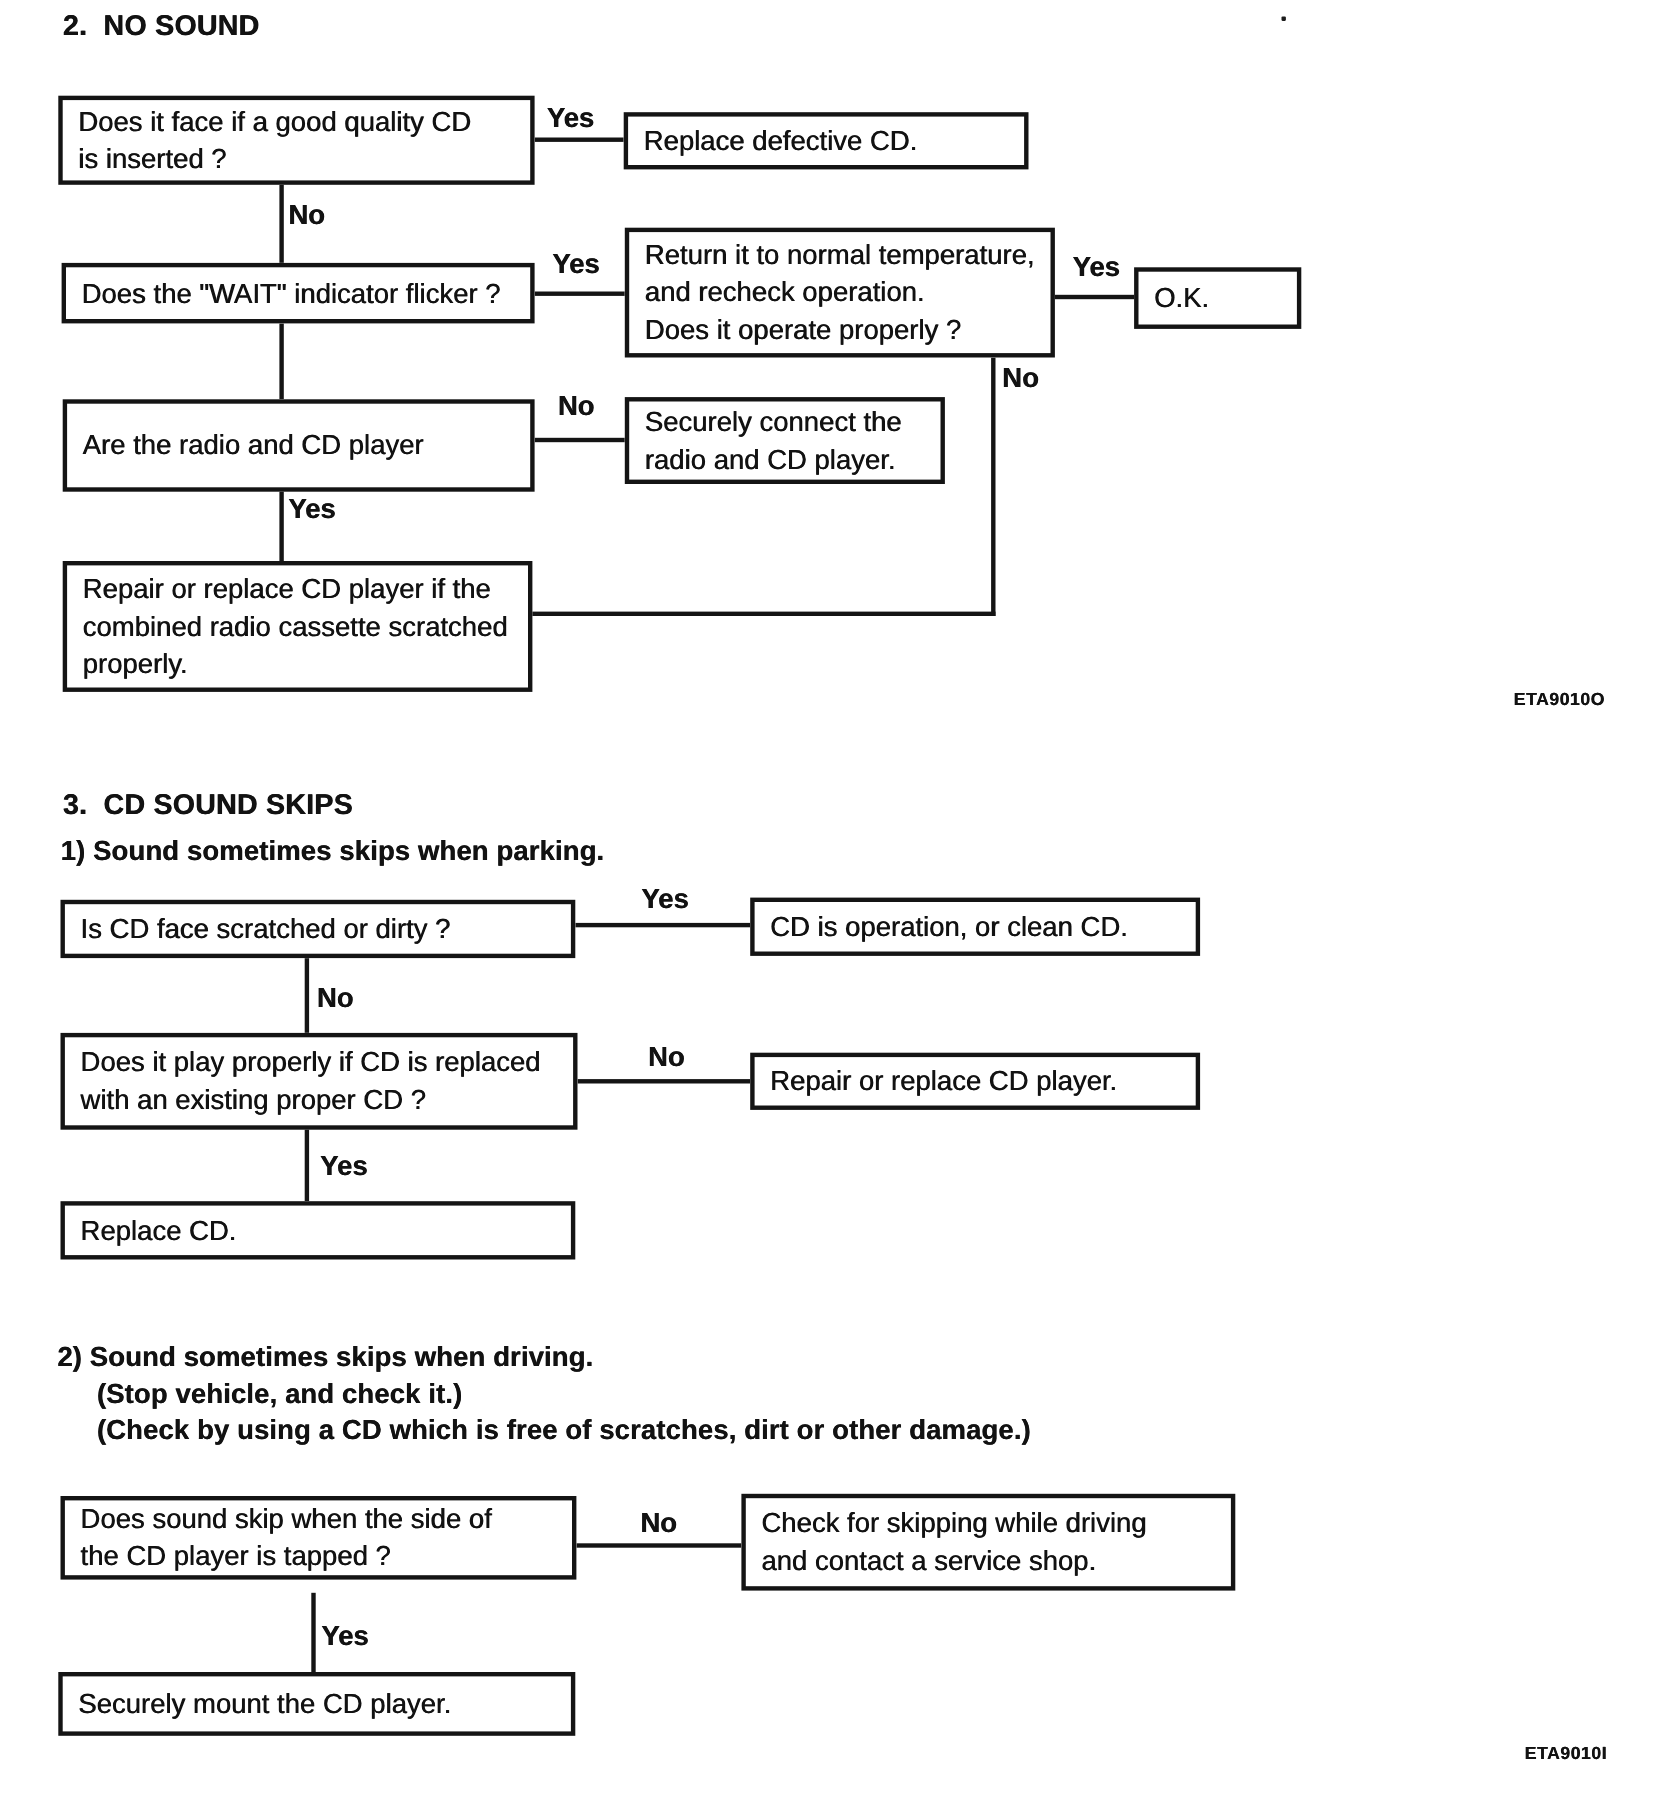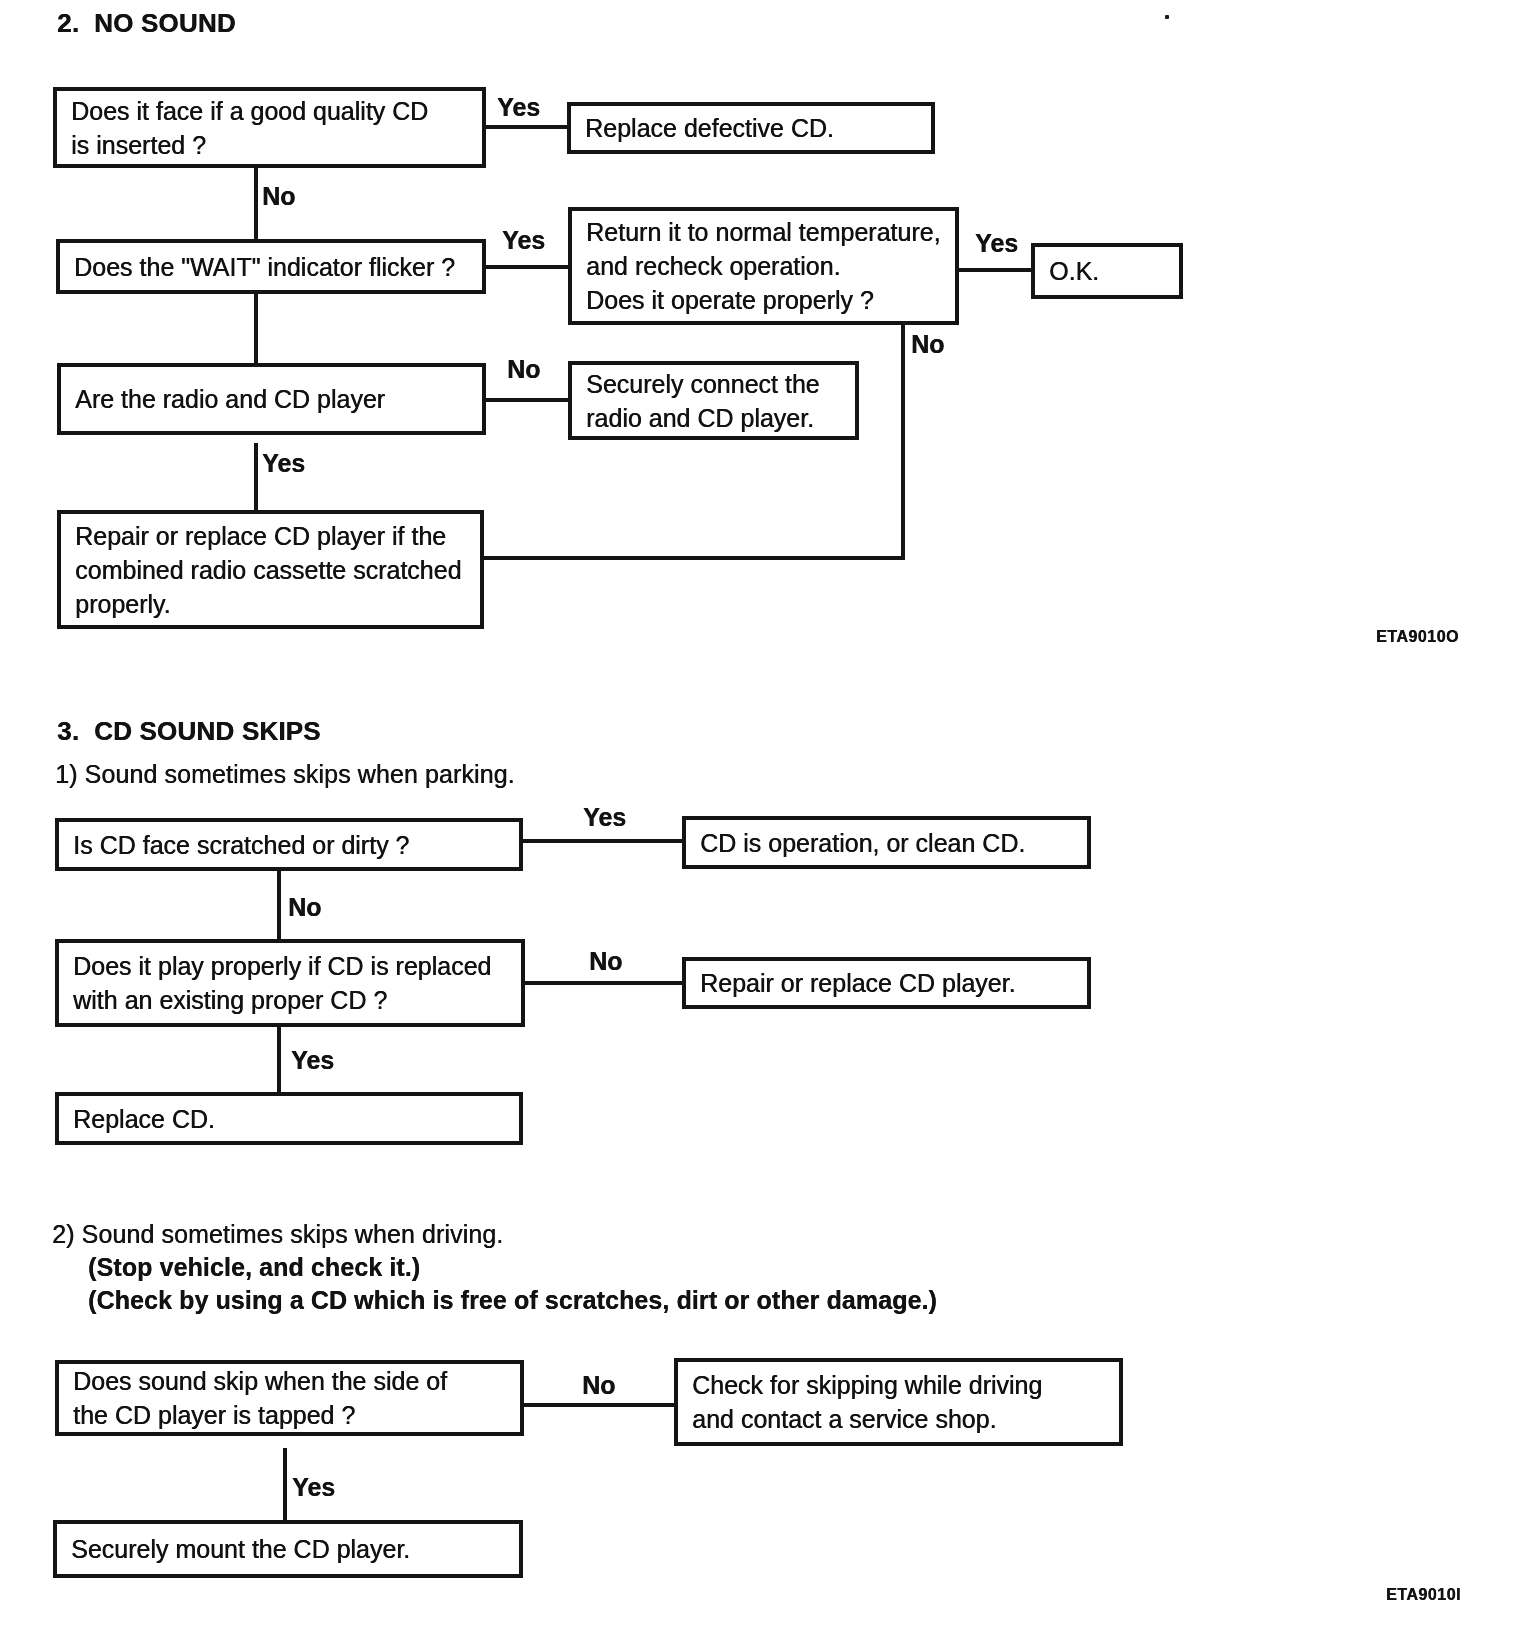--- a/index.html
+++ b/index.html
@@ -13,21 +13,21 @@
   }
   .heading{
     position:absolute;
     font-size:26px;font-weight:bold;
     white-space:pre;
     letter-spacing:0.2px;
     text-shadow:0.5px 0 0 currentColor;
   }
   .subheading{
     position:absolute;
-    font-size:25px;font-weight:normal;
+    font-size:25px;font-weight:bold;
     white-space:pre;
     letter-spacing:0.1px;
     text-shadow:0.4px 0 0 currentColor;
   }
   .note{
     position:absolute;
     font-size:25px;font-weight:bold;
     white-space:pre;
     letter-spacing:0.1px;
     text-shadow:0.3px 0 0 currentColor;
@@ -101,21 +101,21 @@
     <div class="nline">Does the "WAIT" indicator flicker ?</div>
   </div>
   <div class="node" style="left:568px;top:207px;width:391px;height:118px">
     <div class="nline">Return it to normal temperature,</div>
     <div class="nline">and recheck operation.</div>
     <div class="nline">Does it operate properly ?</div>
   </div>
   <div class="node" style="left:1031px;top:243px;width:152px;height:56px">
     <div class="nline">O.K.</div>
   </div>
-  <div class="node" style="left:57px;top:363px;width:429px;height:72px">
+  <div class="node" style="left:57px;top:363px;width:429px;height:84px">
     <div class="nline">Are the radio and CD player</div>
   </div>
   <div class="node" style="left:568px;top:361px;width:291px;height:79px">
     <div class="nline">Securely connect the</div>
     <div class="nline">radio and CD player.</div>
   </div>
   <div class="node" style="left:57px;top:510px;width:427px;height:119px">
     <div class="nline">Repair or replace CD player if the</div>
     <div class="nline">combined radio cassette scratched</div>
     <div class="nline">properly.</div>

